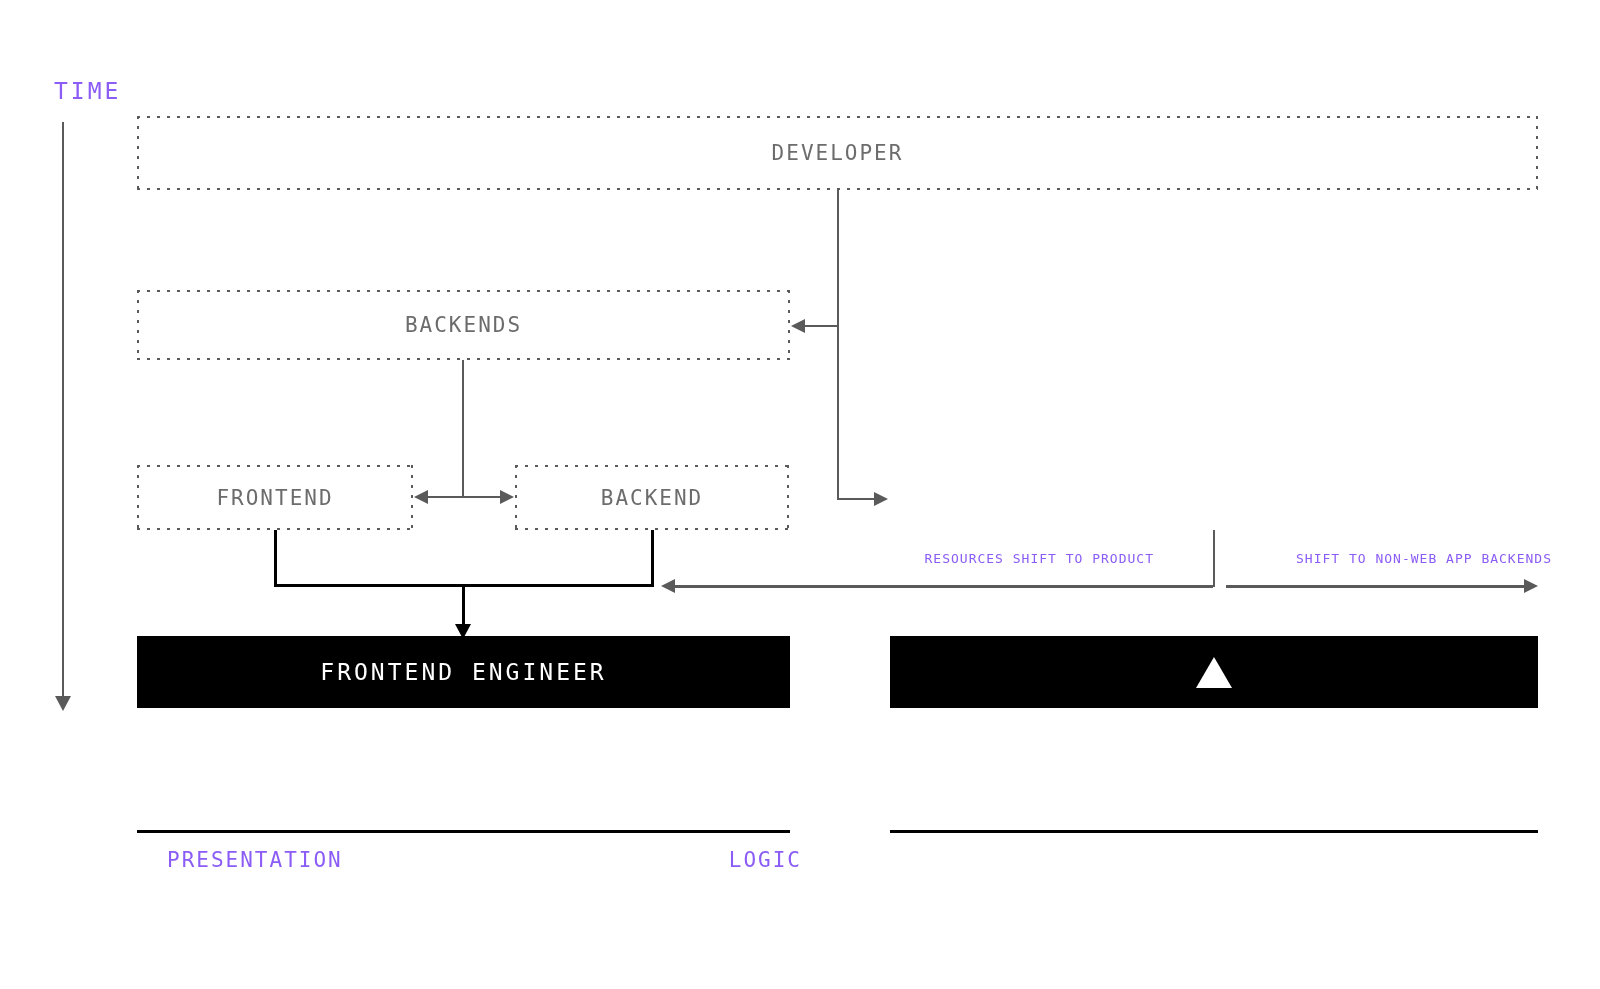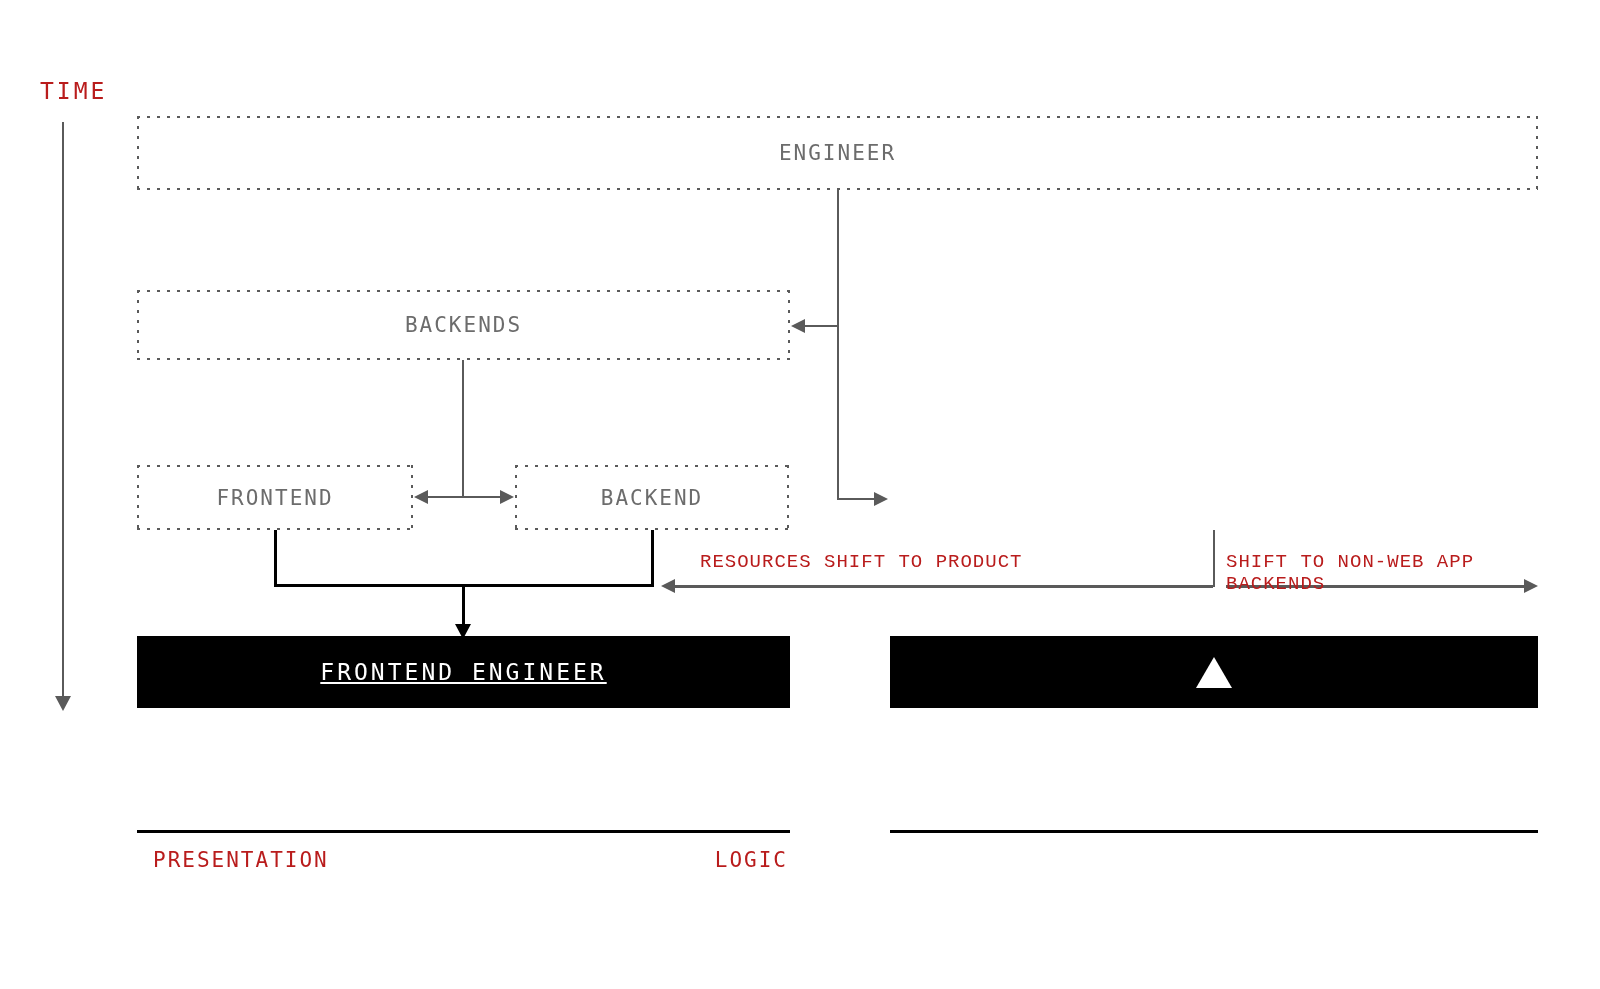--- a/index.html
+++ b/index.html
@@ -19,49 +19,49 @@
     background:
       repeating-linear-gradient(90deg,#5a5a5a 0 3px,transparent 3px 10px) left top/100% 2px no-repeat,
       repeating-linear-gradient(90deg,#5a5a5a 0 3px,transparent 3px 10px) left bottom/100% 2px no-repeat,
       repeating-linear-gradient(180deg,#5a5a5a 0 3px,transparent 3px 10px) left top/2px 100% no-repeat,
       repeating-linear-gradient(180deg,#5a5a5a 0 3px,transparent 3px 10px) right top/2px 100% no-repeat;
   }
 
   .solid-box{
     position:absolute;background:#000;
     display:flex;align-items:center;justify-content:center;
-    color:#ffffff;font-size:23px;letter-spacing:3px;text-decoration:underline;
+    color:#ffffff;font-size:23px;letter-spacing:3px;
   }
 
   .gline{position:absolute;background:#5a5a5a;}
   .bline{position:absolute;background:#000000;}
 
-  .label-gray{position:absolute;color:#b91c1c;}
-  .small-note{font-size:19px;letter-spacing:1px;text-align:left;font-family:Liberation Mono, monospace;}
+  .label-gray{position:absolute;color:#8b5cf6;margin-left:14px;}
+  .small-note{font-size:13px;letter-spacing:1px;text-align:right;}
   .layer-label{font-size:21px;letter-spacing:2px;}
 
   
   .ah{position:absolute;width:0;height:0;}
   .ah-left-gray  {border-top:7px solid transparent;border-bottom:7px solid transparent;border-right:14px solid #5a5a5a;}
   .ah-right-gray {border-top:7px solid transparent;border-bottom:7px solid transparent;border-left:14px solid #5a5a5a;}
   .ah-down-gray  {border-left:8px solid transparent;border-right:8px solid transparent;border-top:15px solid #5a5a5a;}
   .ah-down-black {border-left:8px solid transparent;border-right:8px solid transparent;border-top:15px solid #000000;}
   .tri-up-white  {border-left:18px solid transparent;border-right:18px solid transparent;border-bottom:31px solid #ffffff;}
 </style>
 </head>
 <body>
 
 <div id="canvas">
 
   <div class="label-gray" style="left:40px;top:78px;font-size:23px;letter-spacing:3px;">TIME</div>
   <div class="gline" style="left:62px;top:122px;width:2px;height:574px;"></div>
   <div class="ah ah-down-gray" style="left:55px;top:696px;"></div>
 
   <div class="dashed-box" style="left:137px;top:116px;width:1401px;height:74px;">
-    <span>ENGINEER</span>
+    <span>DEVELOPER</span>
   </div>
 
   <div class="dashed-box" style="left:137px;top:290px;width:653px;height:70px;">
     <span>BACKENDS</span>
   </div>
 
   <div class="dashed-box" style="left:515px;top:465px;width:274px;height:65px;">
     <span>BACKEND</span>
   </div>
 

